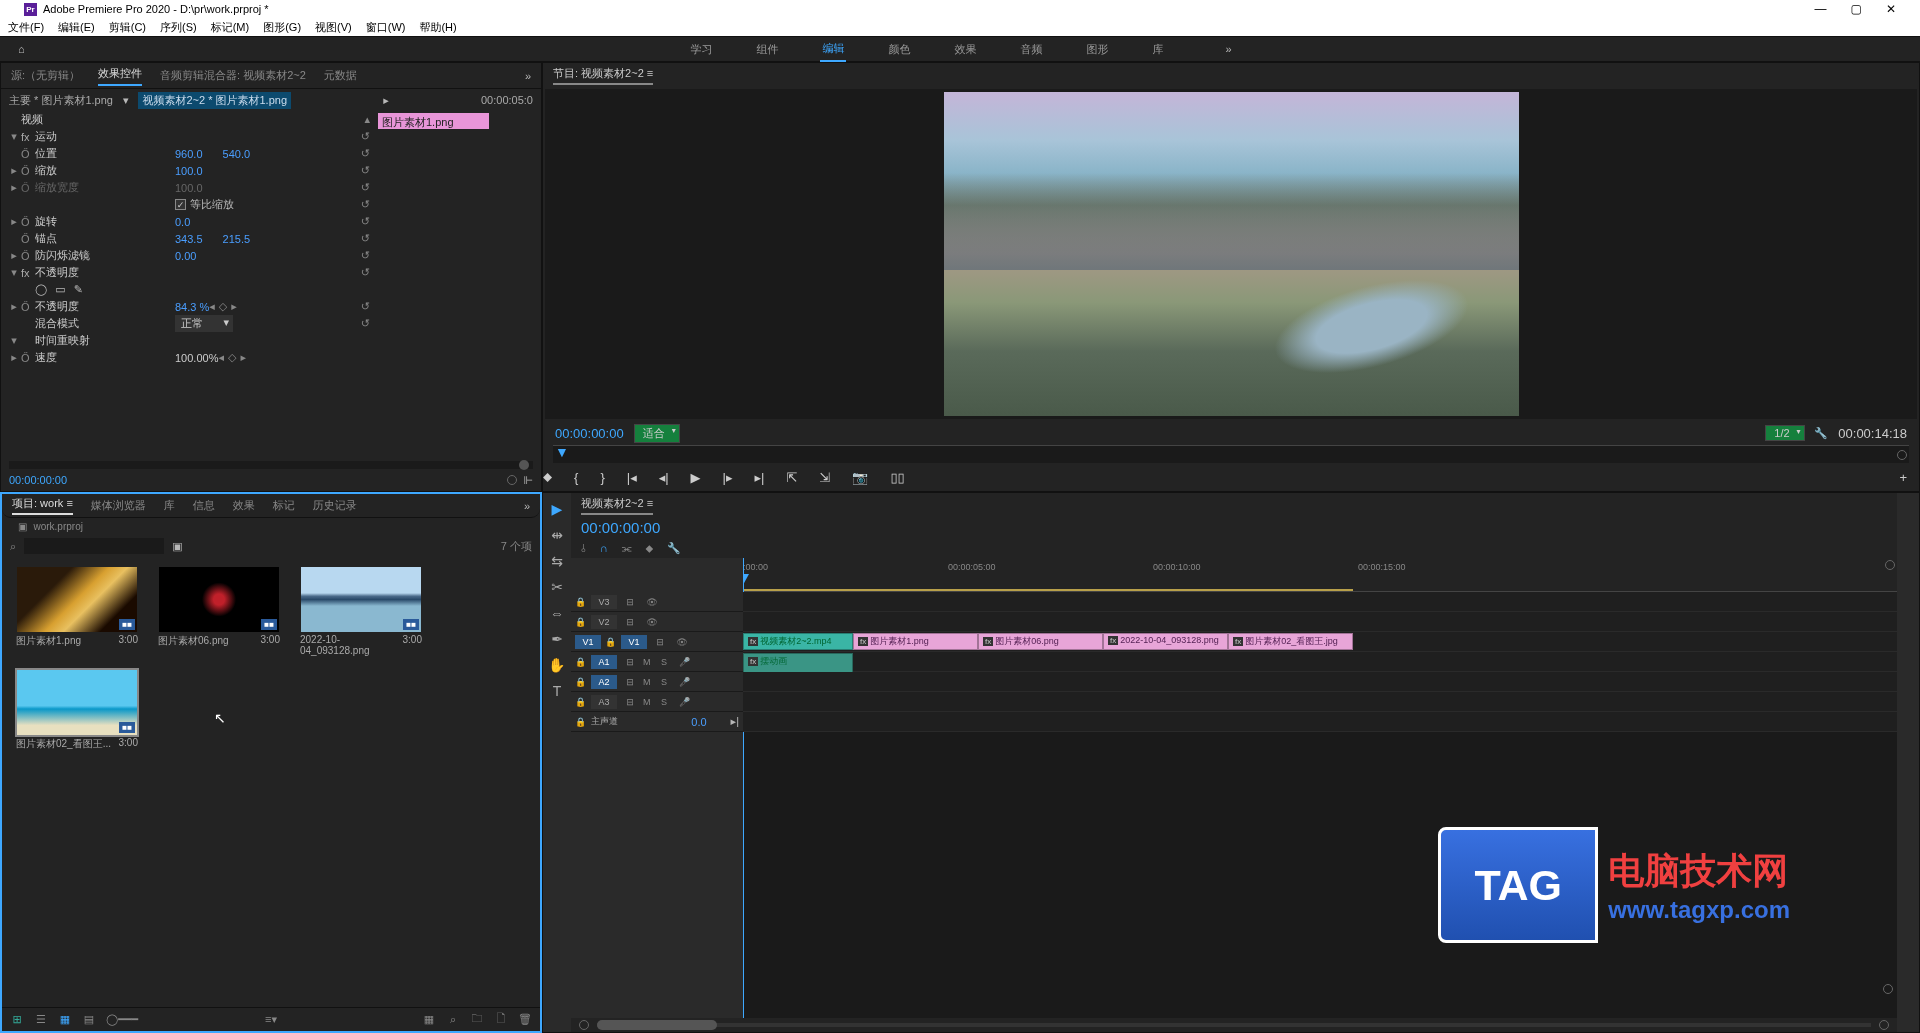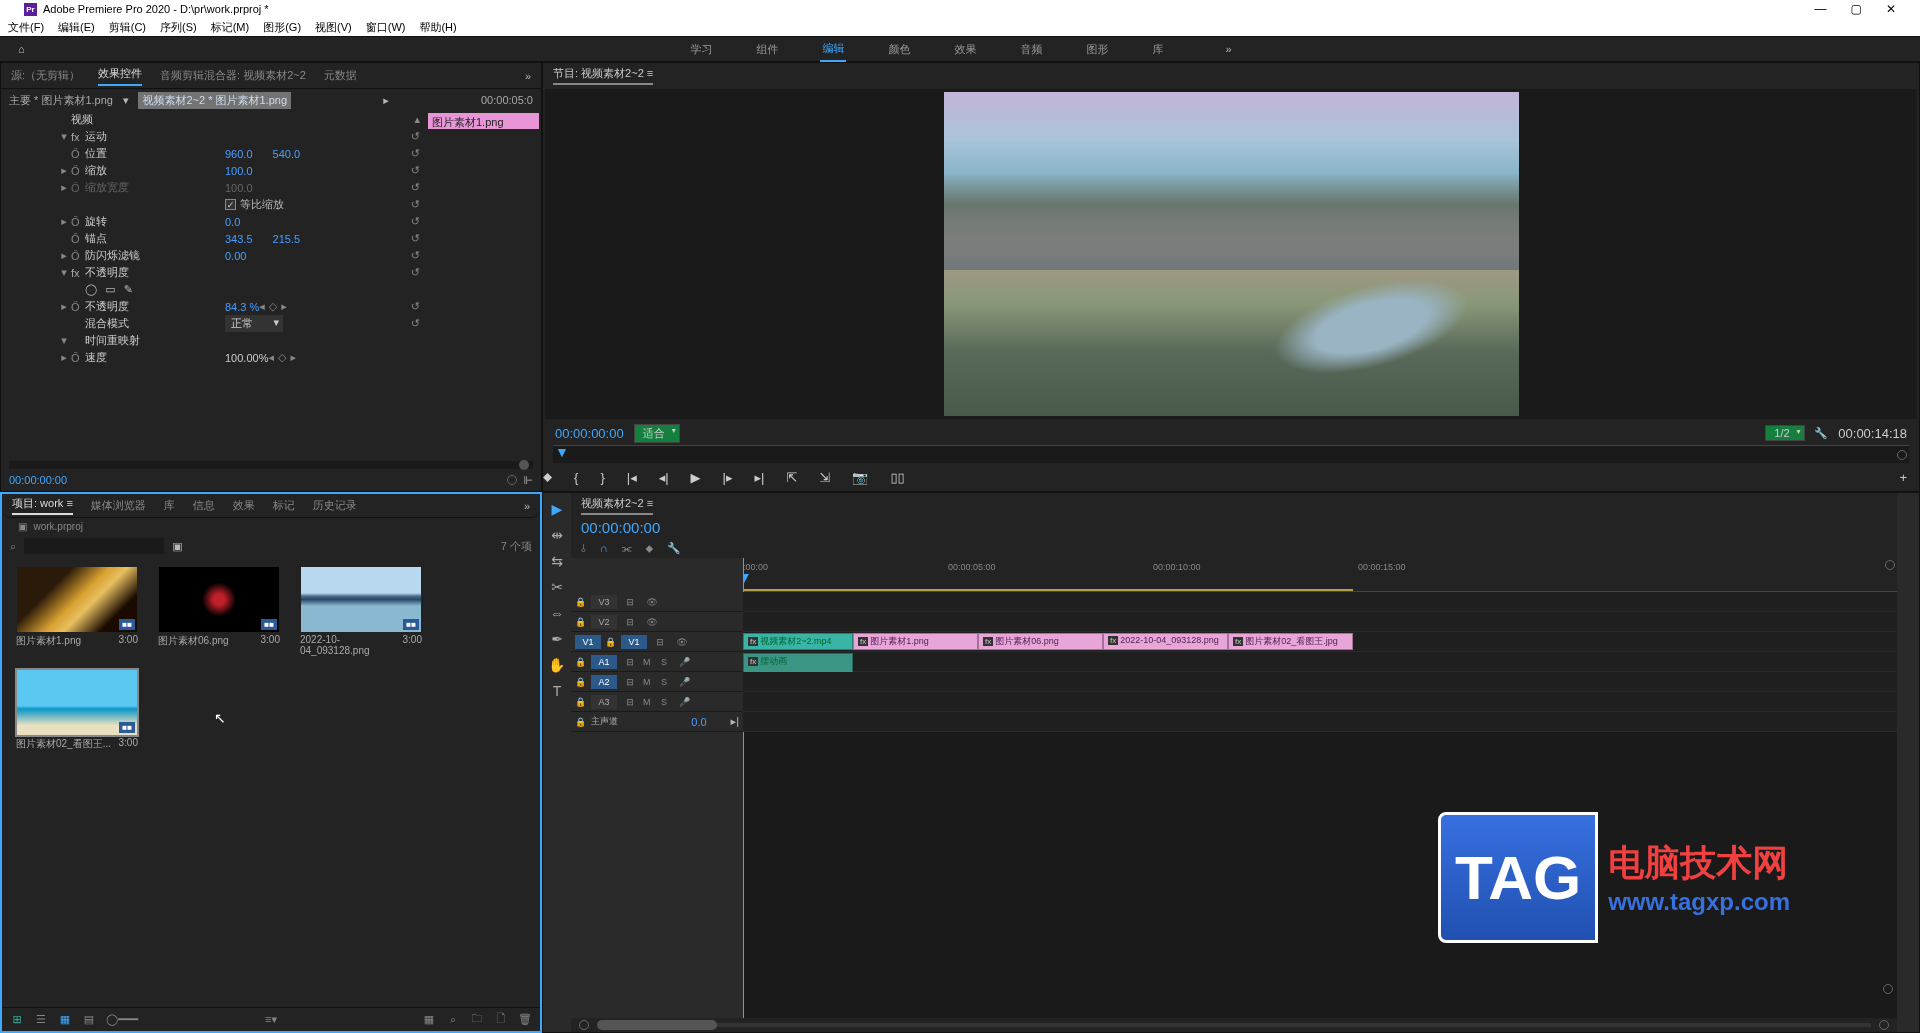--- a/index.html
+++ b/index.html
@@ -18,23 +18,23 @@
 .rightcol { flex: 1; display: flex; flex-direction: column; }
 
 
 .sourcepanel { height: 430px; background: #232323; border: 1px solid #111; display: flex; flex-direction: column; }
 .srctabs { height: 26px; display: flex; align-items: center; gap: 18px; padding: 0 10px; border-bottom: 1px solid #111; }
 .srctabs .st { color: #888; }
 .srctabs .st.active { color: #ddd; border-bottom: 2px solid #3ea8ff; padding-bottom: 3px; }
 .srctabs .chev { margin-left: auto; }
 .clipheader { height: 22px; display: flex; align-items: center; padding: 0 8px; gap: 10px; }
 .clipheader .bc1 { color: #aaa; }
-.clipheader .bc2 { background: #737373; padding: 1px 4px; color: #cde; }
+.clipheader .bc2 { background: #0c4a6e; padding: 1px 4px; color: #cde; }
 .clipheader .tc { margin-left: auto; color: #aaa; }
-.effectsbody { flex: 1; display: flex; overflow: hidden; justify-content: flex-end; }
+.effectsbody { flex: 1; display: flex; overflow: hidden; }
 .effectscol { width: 375px; overflow-y: auto; }
 .effectsheader { width: 115px; background: #232323; }
 .pinkclip { background: #e895d8; color: #222; padding: 2px 4px; margin: 2px; font-size: 11px; height: 16px; }
 .efrow { display: flex; align-items: center; height: 17px; padding: 0 6px; }
 .efrow .tw { width: 14px; text-align: center; color: #888; }
 .efrow .fx { width: 14px; color: #aaa; }
 .efrow .st { width: 14px; color: #888; }
 .efrow .lbl { flex: 0 0 140px; color: #ccc; }
 .efrow .val { color: #4a9eff; }
 .efrow .val2 { color: #4a9eff; margin-left: 20px; }
@@ -120,21 +120,21 @@
 .tlclip.teal { background: #3ab5a5; color: #063; }
 .tlclip.pink { background: #e8a5d8; color: #525; }
 .tlclip.audio { background: #3a9585; color: #063; }
 .tlclip .fx { background: #333; color: #ccc; padding: 0 2px; font-size: 8px; margin-right: 2px; }
 .tlscroll { height: 14px; display: flex; align-items: center; padding: 0 8px; gap: 8px; margin-top: auto; }
 .tlscroll .s { flex: 1; height: 4px; background: #333; position: relative; }
 .tlscroll .s .h { position: absolute; left: 0; width: 120px; height: 10px; top: -3px; background: #555; border-radius: 5px; }
 
 
 .watermark { position: absolute; right: 130px; bottom: 90px; display: flex; align-items: center; pointer-events: none; }
-.watermark .box { width: 160px; height: 131px; background: linear-gradient(#3870e0, #2050b0); color: #fff; font-weight: bold; font-size: 62px; display: flex; align-items: center; justify-content: center; border-radius: 8px 0 0 8px; border: 3px solid #fff; }
+.watermark .box { width: 160px; height: 116px; background: linear-gradient(#3870e0, #2050b0); color: #fff; font-weight: bold; font-size: 43px; display: flex; align-items: center; justify-content: center; border-radius: 8px 0 0 8px; border: 3px solid #fff; }
 .watermark .txt { margin-left: 10px; }
 .watermark .txt .l1 { color: #f04040; font-size: 36px; font-weight: bold; }
 .watermark .txt .l2 { color: #3870e0; font-size: 24px; font-weight: bold; }
 
 
 .circ { width: 10px; height: 10px; border: 1px solid #666; border-radius: 50%; }
 
 
 .th-leaf { background: linear-gradient(135deg, #2a1a0a 30%, #d8a030 50%, #e8c060 60%, #1a0a00 80%); }
 .th-dark { background: radial-gradient(circle at 50% 50%, #c0202a 8%, #000 25%); }

